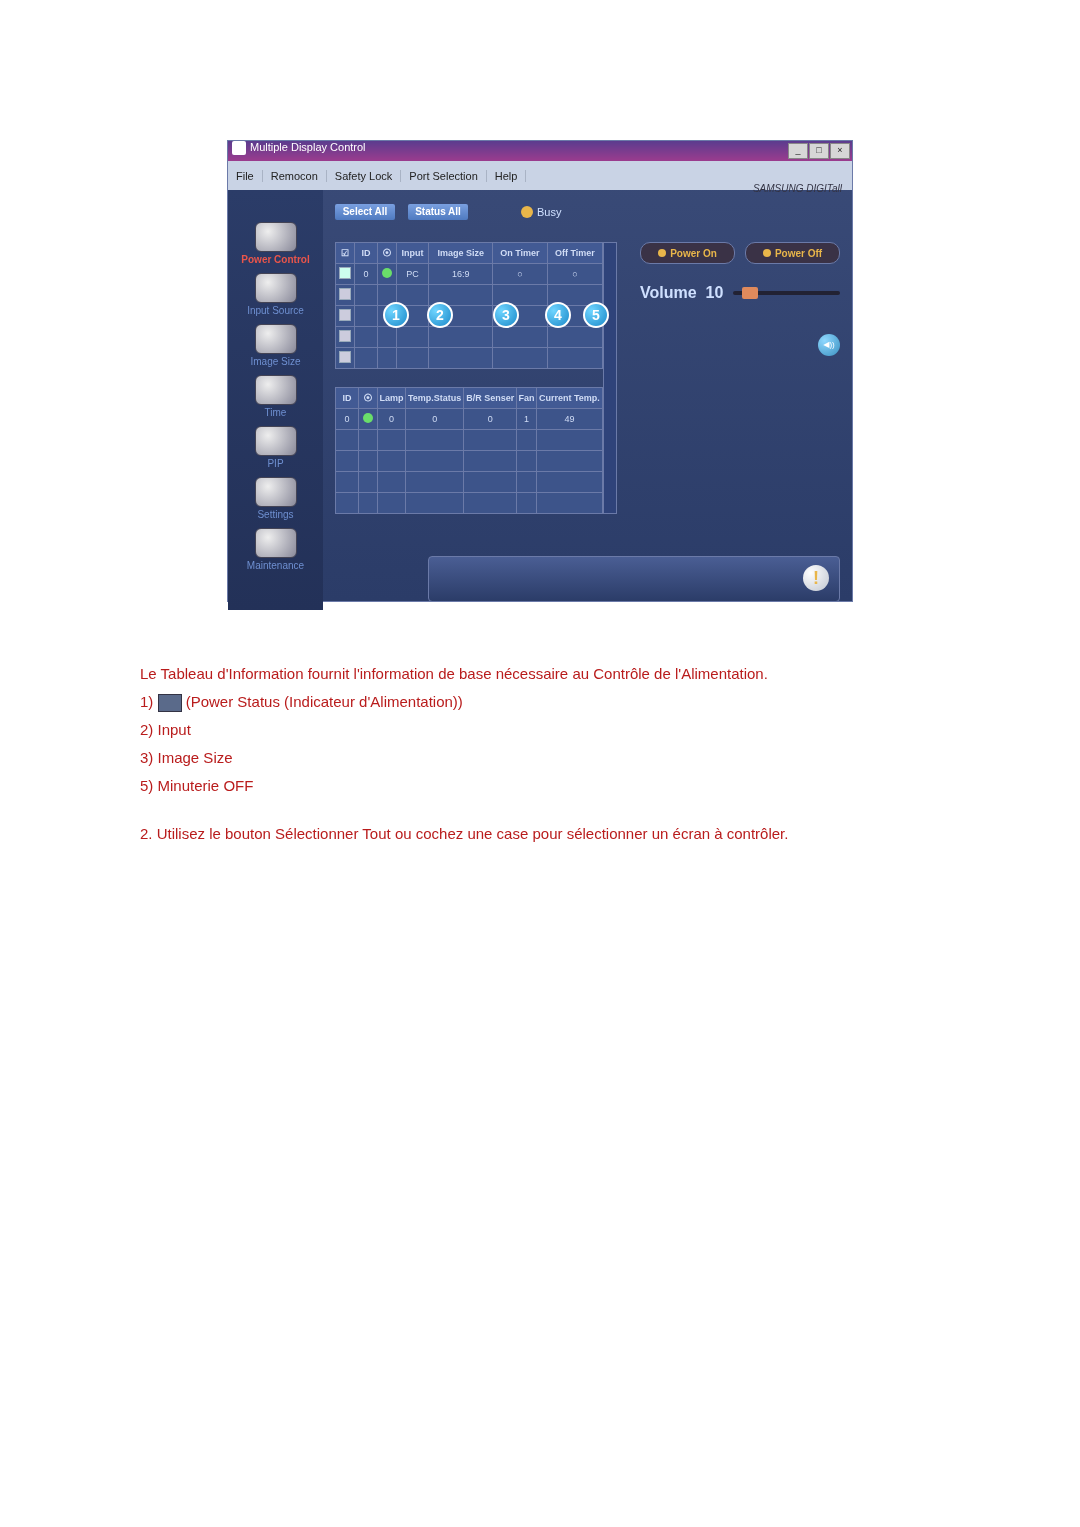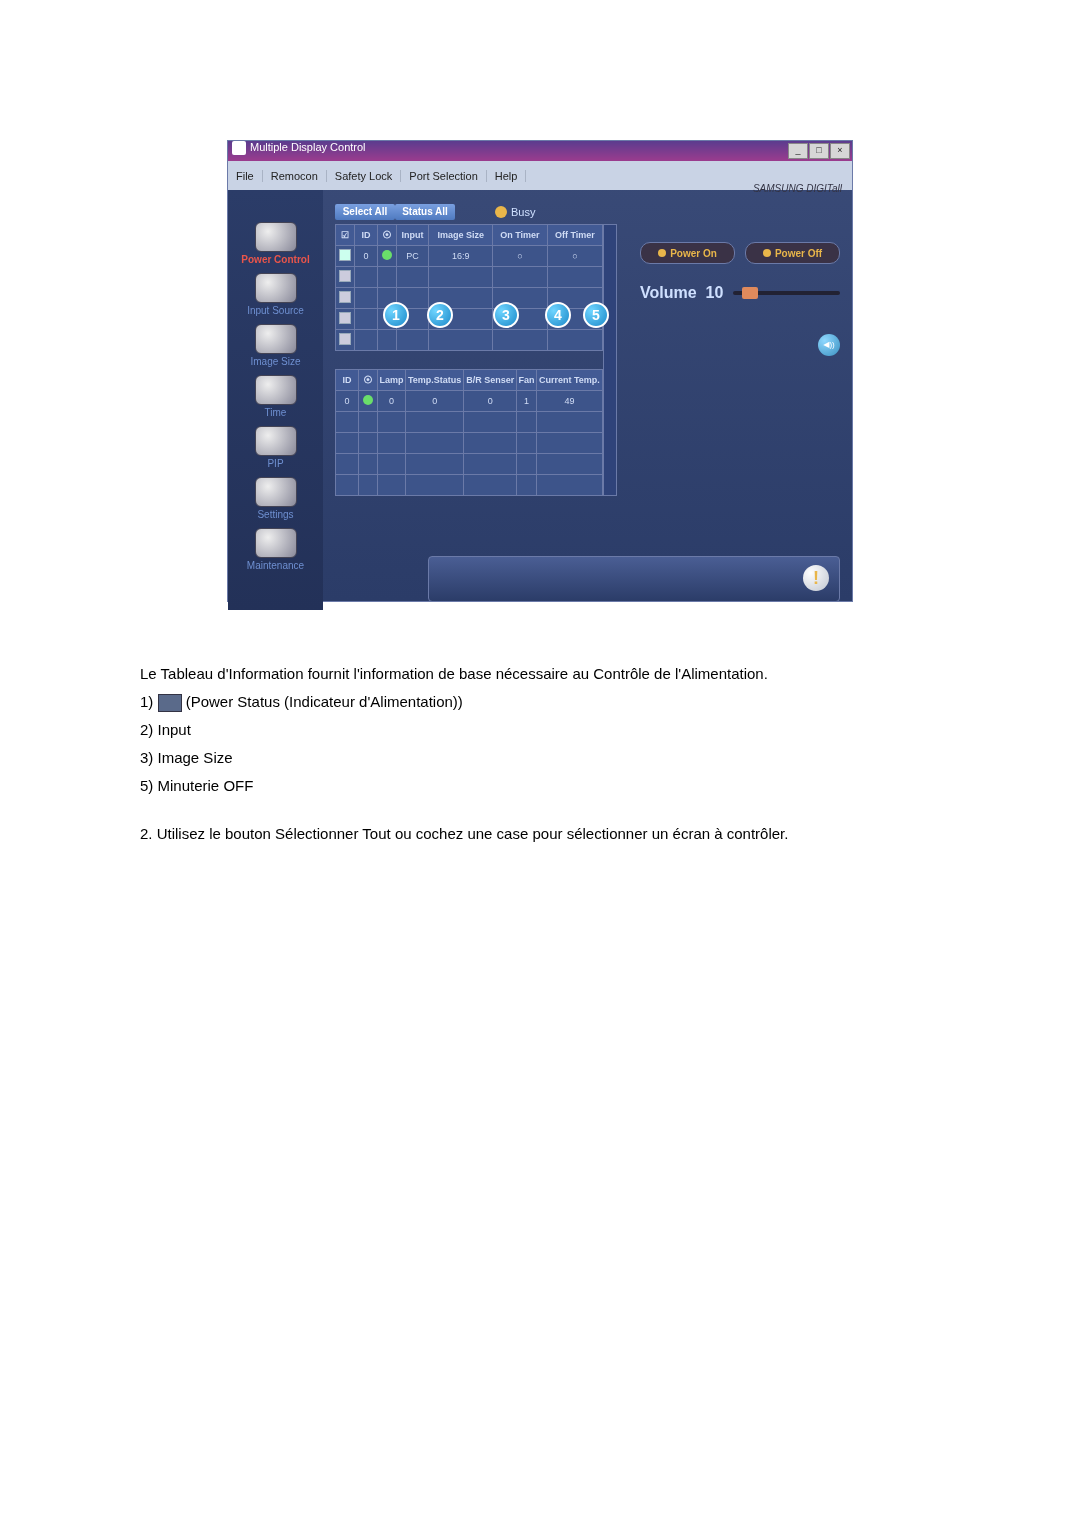--- a/index.html
+++ b/index.html
@@ -11,21 +11,21 @@
   .winbtns div{width:18px;height:14px;background:#d7d7d7;border:1px solid #888;margin-left:1px;font-size:9px;text-align:center;line-height:12px;color:#222}
   .menubar{height:29px;background:#c9d3e5;display:flex;align-items:center;font-size:11px;color:#222}
   .menubar span{padding:0 8px;border-right:1px solid #a9b3c5}
   .brand{position:absolute;right:10px;top:42px;font-size:10px;font-style:italic;color:#334}
   .main{display:flex;height:calc(100% - 40px)}
   .sidebar{width:95px;background:linear-gradient(#2b3c68,#233158);padding-top:32px}
   .navitem{text-align:center;color:#6e8fd0;font-size:10px;margin-bottom:8px}
   .navitem .ico{width:40px;height:28px;margin:0 auto 2px;border-radius:6px;background:radial-gradient(circle at 30% 30%,#eee,#889);border:1px solid #445}
   .navitem.active{color:#e9554a;font-weight:bold}
   .content{flex:1;padding:14px 12px 10px 12px;position:relative}
-  .toolbar{display:flex;align-items:center;gap:0;margin-bottom:4px}
+  .toolbar{display:flex;align-items:center;gap:13px;margin-bottom:22px}
   .btn{width:60px;height:16px;background:linear-gradient(#7aa0e0,#4f7ac0);color:#fff;font-size:10px;font-weight:bold;text-align:center;line-height:16px;border-radius:2px}
   .busy{display:flex;align-items:flex-end;font-size:11px;color:#cfe0ff;margin-left:40px}
   .dot{width:12px;height:12px;border-radius:50%;margin-right:4px}
   .grids{width:268px}
   table.grid{border-collapse:collapse;width:100%;background:#3d548a}
   table.grid th,table.grid td{border:1px solid #6b7aa8;font-size:9px;color:#d0dcf5;text-align:center;height:18px}
   table.grid th{background:#425a94}
   .cb{width:10px;height:10px;border:1px solid #9ab;background:#ccd;display:inline-block}
   .cb.chk{background:#cfe}
   .led{width:10px;height:10px;border-radius:50%;display:inline-block}
@@ -35,21 +35,21 @@
   .pwr{display:flex;gap:10px;margin-bottom:20px}
   .pill{flex:1;height:20px;border-radius:10px;background:#3a3246;color:#e9b64a;font-size:10px;font-weight:bold;display:flex;align-items:center;justify-content:center;border:1px solid #6b7aa8}
   .pill .pd{width:8px;height:8px;border-radius:50%;background:#e9b64a;margin-right:4px}
   .vol{color:#cfe0ff;font-size:16px;font-weight:bold;display:flex;align-items:center}
   .slider{flex:1;height:4px;background:#223;margin-left:10px;position:relative;border-radius:2px}
   .thumb{position:absolute;left:8%;top:-4px;width:16px;height:12px;background:#e08a5c;border-radius:2px}
   .spk{width:22px;height:22px;border-radius:50%;background:radial-gradient(circle at 30% 30%,#8fd8ff,#3a90c0);position:absolute;right:0;top:32px;color:#fff;font-size:8px;text-align:center;line-height:22px}
   .footer{position:absolute;bottom:8px;left:105px;right:12px;height:44px;background:linear-gradient(#4a5e94,#2b3c68);border:1px solid #6b7aa8;border-radius:4px}
   .info{width:26px;height:26px;border-radius:50%;background:radial-gradient(circle at 30% 30%,#fefefe,#c0c6d0);position:absolute;right:10px;top:8px;color:#e9b64a;font-weight:bold;font-size:18px;text-align:center;line-height:26px}
   .scrollcol{width:12px;background:#2f437a;border:1px solid #6b7aa8}
-  .doc{margin-top:60px;font-size:15px;line-height:1.6;color:#000000}
+  .doc{margin-top:60px;font-size:15px;line-height:1.6;color:#b91c1c}
   .doc p{margin:4px 0}
   .psicon{display:inline-block;width:22px;height:16px;background:#5a6a8a;border:1px solid #334;vertical-align:middle}
 </style>
 </head>
 <body>
 
 <div class="page">
   <div class="app">
     <div class="titlebar">
       <span class="ticon"></span>

